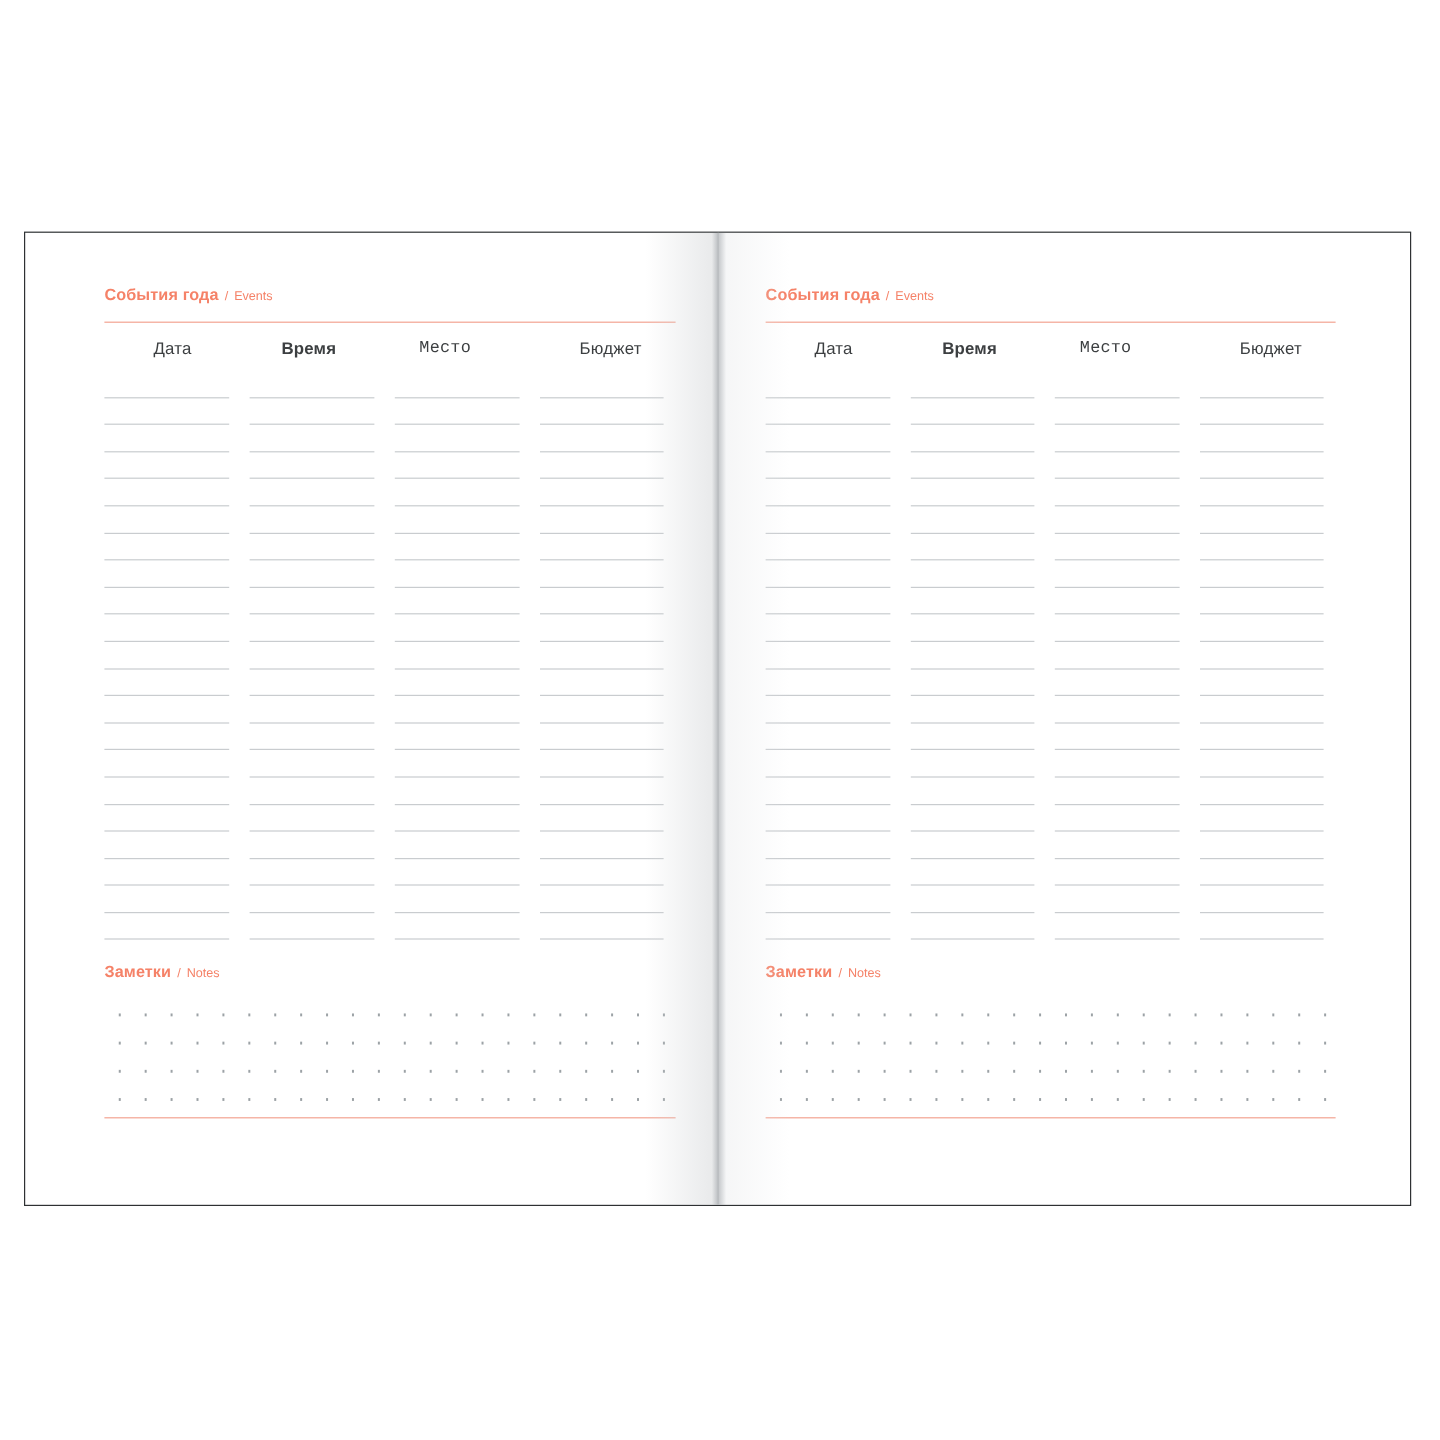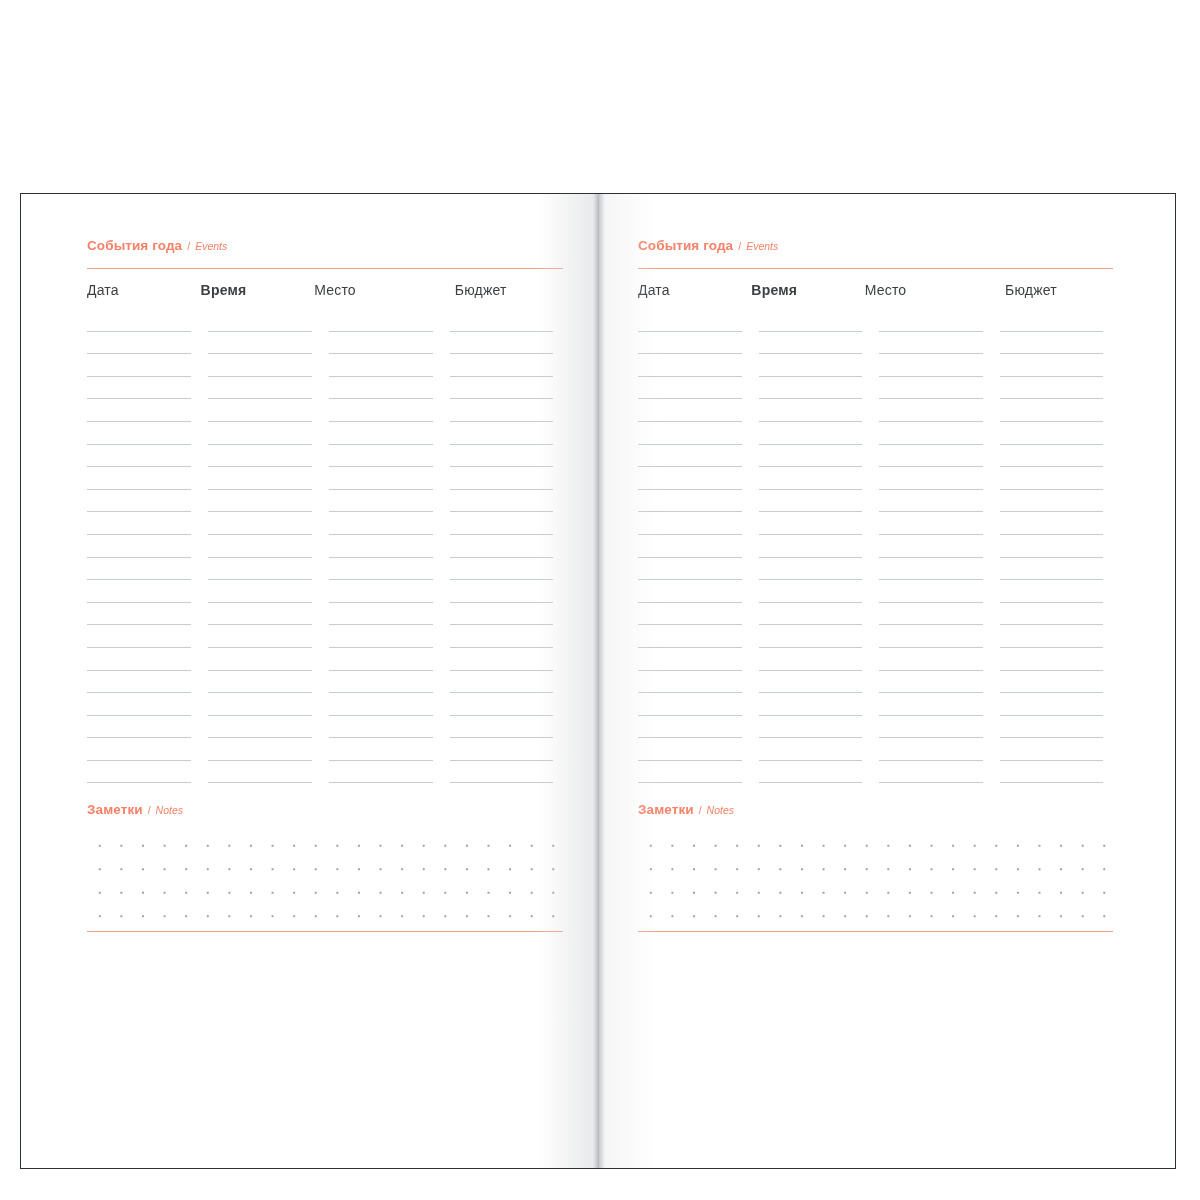--- a/index.html
+++ b/index.html
@@ -12,25 +12,26 @@
     height: 1200px;
     font-family: "Liberation Sans", sans-serif;
     overflow: hidden;
   }
 
   .spread {
     position: absolute;
     left: 20px;
     top: 193px;
     width: 1156px;
-    height: 976px;
+    height: 812px;
     border: 1.5px solid #2e3133;
     background: #ffffff;
     box-sizing: border-box;
     display: flex;
+    text-align: center;
   }
 
   
   .gutter {
     position: absolute;
     left: 50%;
     top: 0;
     transform: translateX(-50%);
     width: 120px;
     height: 100%;
@@ -77,21 +78,20 @@
   .head-ru {
     font-size: 13.5px;
     font-weight: bold;
     color: #f58268;
     letter-spacing: 0.1px;
   }
   .head-en {
     font-size: 10.5px;
     color: #f58268;
     font-weight: normal;
-    font-style: italic;
   }
   .head-slash { color:#f58268; font-size:10.5px; }
 
   .accent-rule {
     margin-top: 15px;
     height: 1px;
     background: #f3a392;
     width: 100%;
   }
 
@@ -105,21 +105,21 @@
     width: 100%;
   }
   .col-heads .col {
     font-size: 14px;
     color: #3c3f41;
     letter-spacing: 0.2px;
   }
   .col { box-sizing: border-box; }
   .col.c1 { width: 25.3%; }
   .col.c2 { width: 25.3%; font-weight: bold; }
-  .col.c3 { width: 25.3%; }
+  .col.c3 { width: 25.3%; font-family: Liberation Mono, monospace; }
   .col.c4 { width: 24.1%; margin-left: 27px; }
 
   .rows { margin-top: 11px; }
   .row {
     display: flex;
     width: 100%;
     height: 22.6px;
   }
   .row .cell {
     box-sizing: border-box;

